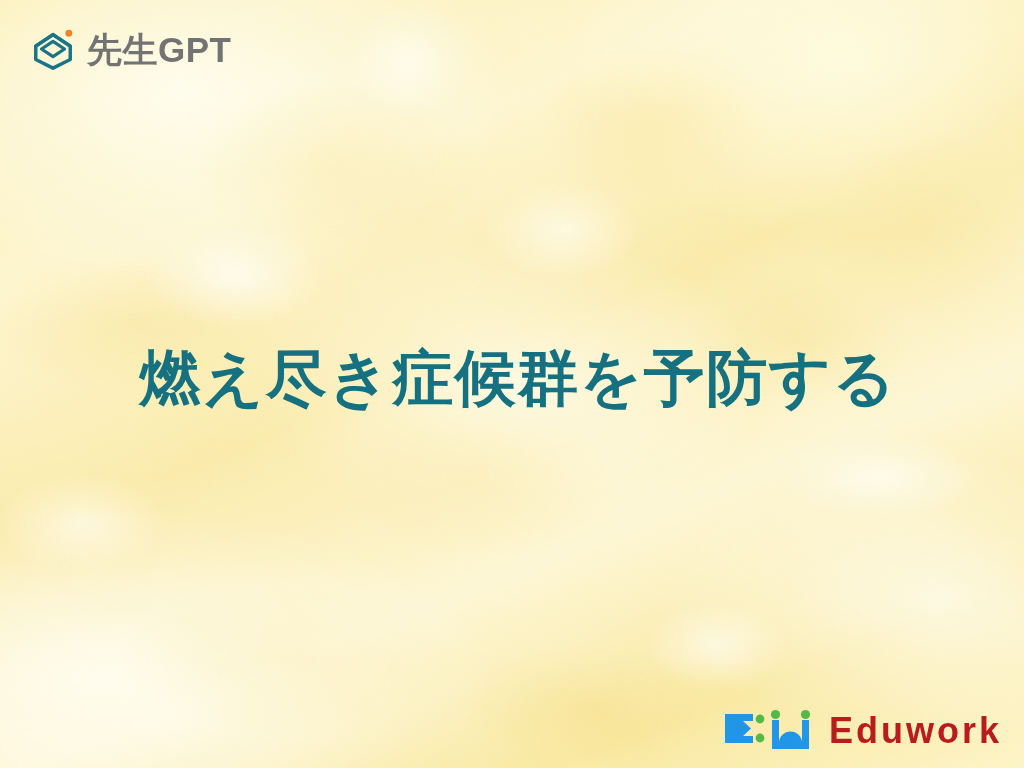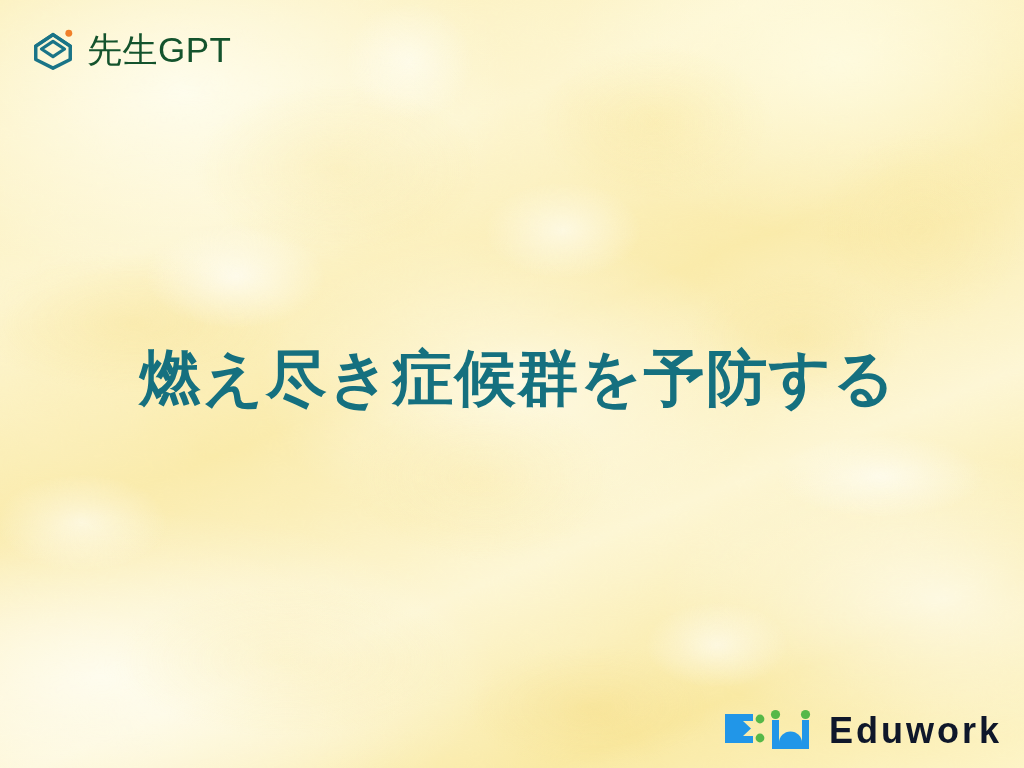--- a/index.html
+++ b/index.html
@@ -79,22 +79,22 @@
     top: 26px;
     display: flex;
     align-items: center;
     gap: 11px;
   }
 
   .brand-mark { width: 46px; height: 46px; display: block; }
 
   .brand-name {
     font-size: 35px;
-    font-weight: 400;
-    color: #14532d;
+    font-weight: 700;
+    color: #737373;
     letter-spacing: 0.5px;
     line-height: 1;
     white-space: nowrap;
   }
 
   
   .title-wrap {
     position: absolute;
     left: 0;
     right: 0;
@@ -121,21 +121,21 @@
     display: flex;
     align-items: center;
     gap: 14px;
   }
 
   .eduwork-mark { width: 92px; height: 46px; display: block; }
 
   .eduwork-name {
     font-size: 36px;
     font-weight: 700;
-    color: #0f172a;
+    color: #b91c1c;
     letter-spacing: 3px;
     line-height: 1;
     white-space: nowrap;
   }
 </style>
 </head>
 <body>
 
 <div class="slide">
 

